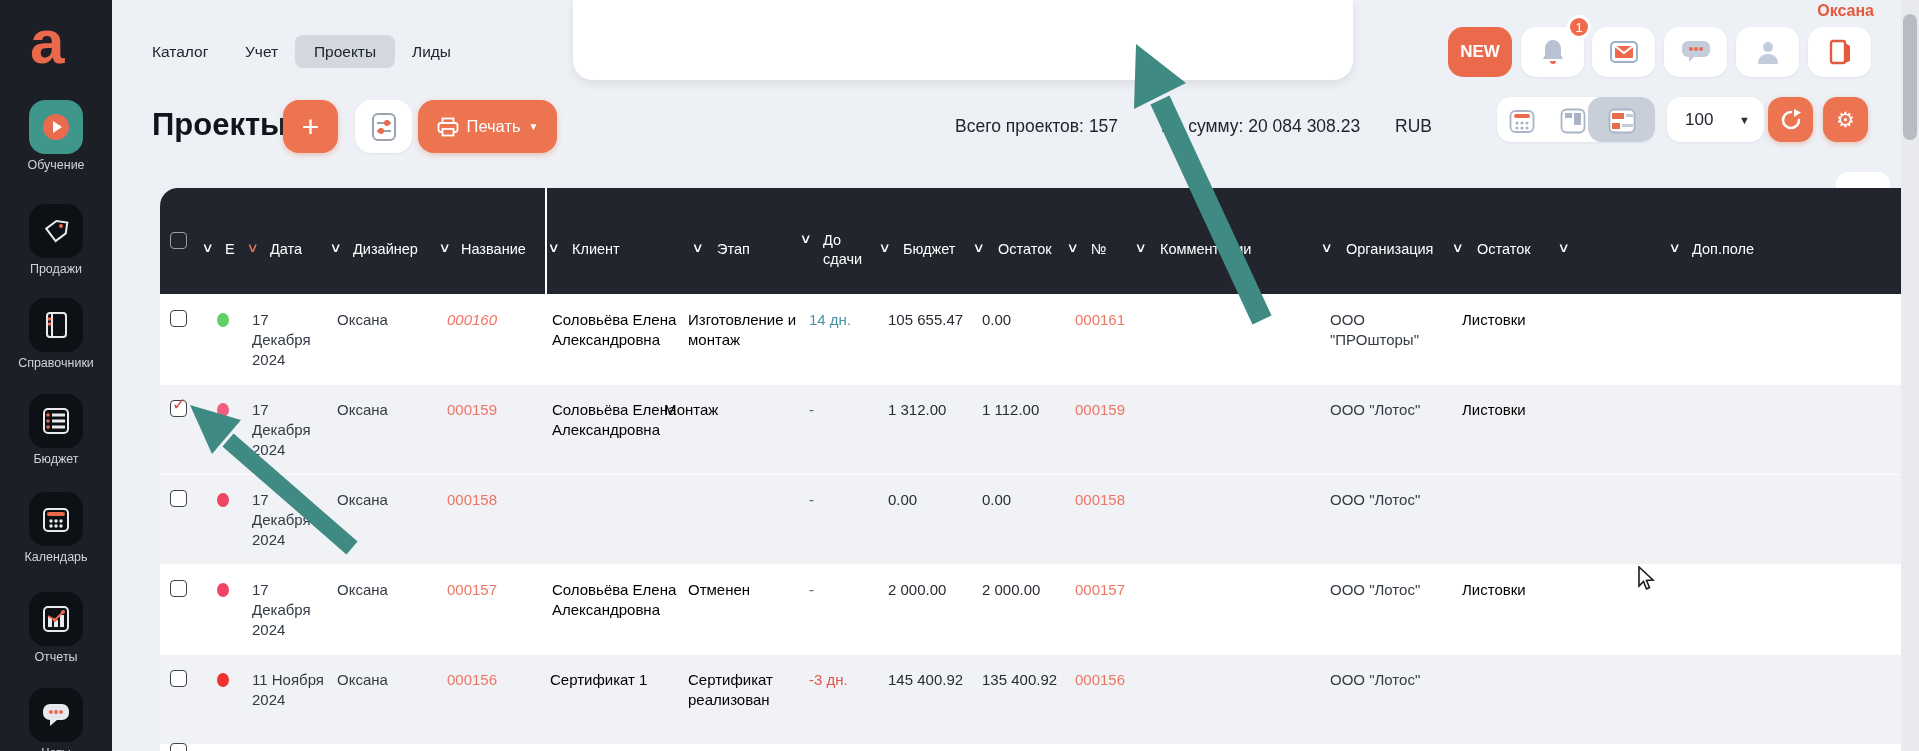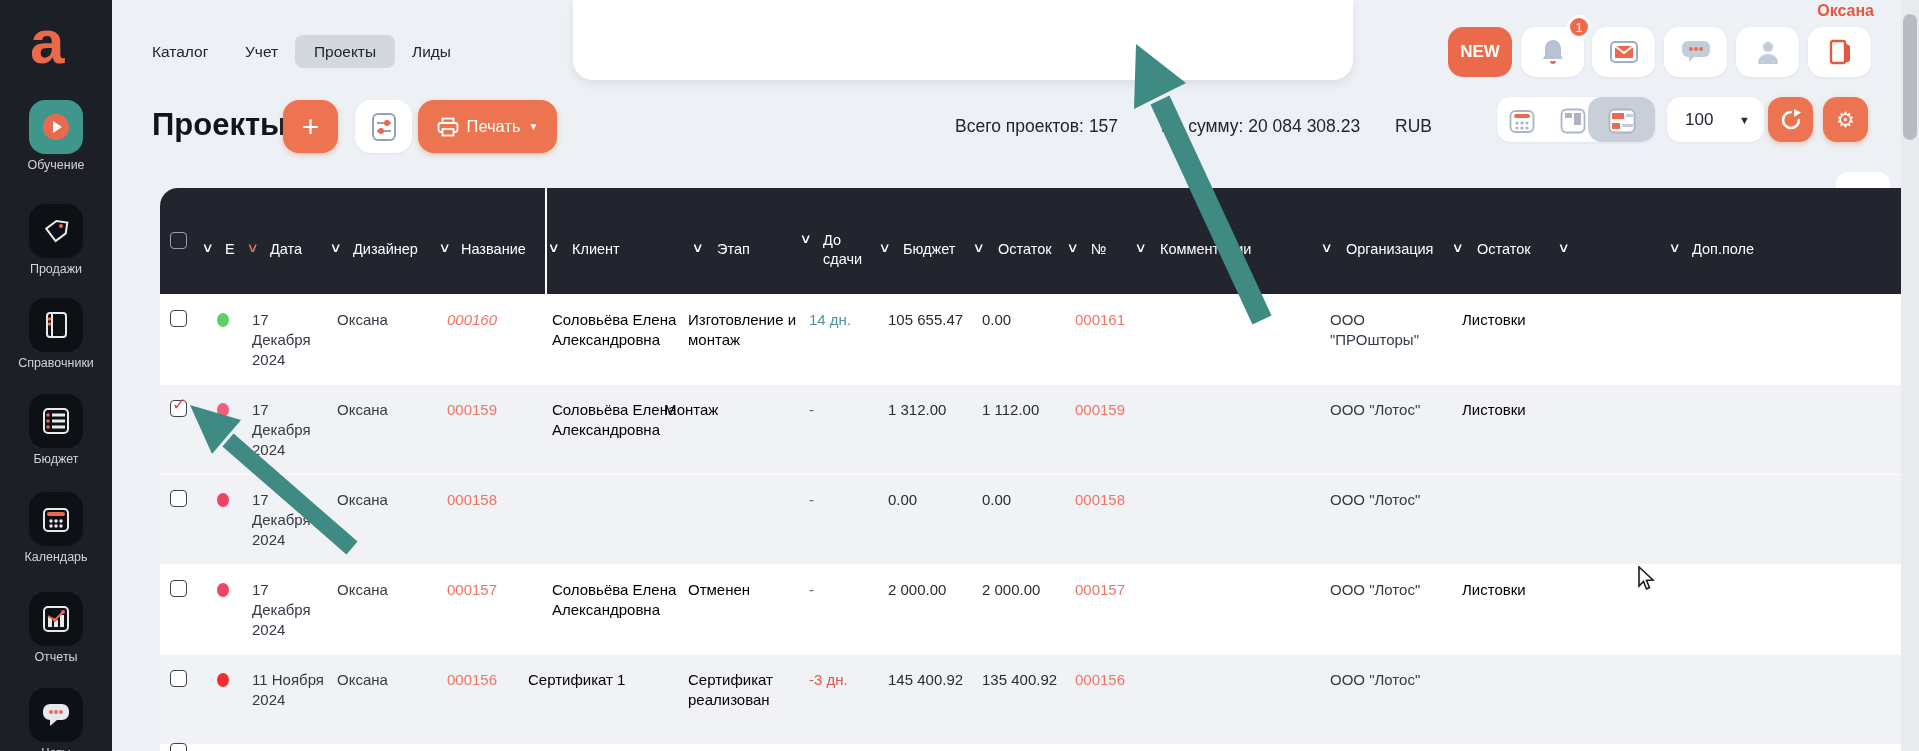--- a/index.html
+++ b/index.html
@@ -393,21 +393,21 @@
         <div class="cell c-gray" style="left: 1302px; width: 100px;">Листовки</div>
         <div class="cell c-gray" style="left: 1422px; width: 80px;"></div>
         <div class="cell c-gray" style="left: 1532px; width: 80px;"></div>
       </div>
       <div class="trow gray">
         <div class="cbx"></div>
         <div class="dot" style="background: rgb(240, 49, 49);"></div>
         <div class="cell " style="left: 92px; width: 78px;">11 Ноября 2024</div>
         <div class="cell " style="left: 177px; width: 100px;">Оксана</div>
         <div class="cell c-link" style="left: 287px; width: 95px;">000156</div>
-        <div class="cell c-gray" style="left: 368px; width: 130px;">Сертификат 1</div>
+        <div class="cell c-gray" style="left: 390px; width: 130px;">Сертификат 1</div>
         <div class="cell c-gray" style="left: 528px; width: 112px;">Сертификат реализован</div>
         <div class="cell " style="left: 649px; width: 68px; color: rgb(228, 85, 73);">-3 дн.</div>
         <div class="cell c-num" style="left: 728px; width: 92px;">145 400.92</div>
         <div class="cell c-num" style="left: 822px; width: 90px;">135 400.92</div>
         <div class="cell c-link" style="left: 915px; width: 70px;">000156</div>
         <div class="cell c-gray" style="left: 1005px; width: 150px;"></div>
         <div class="cell " style="left: 1170px; width: 118px;">ООО "Лотос"</div>
         <div class="cell c-gray" style="left: 1302px; width: 100px;"></div>
         <div class="cell c-gray" style="left: 1422px; width: 80px;"></div>
         <div class="cell c-gray" style="left: 1532px; width: 80px;"></div>

